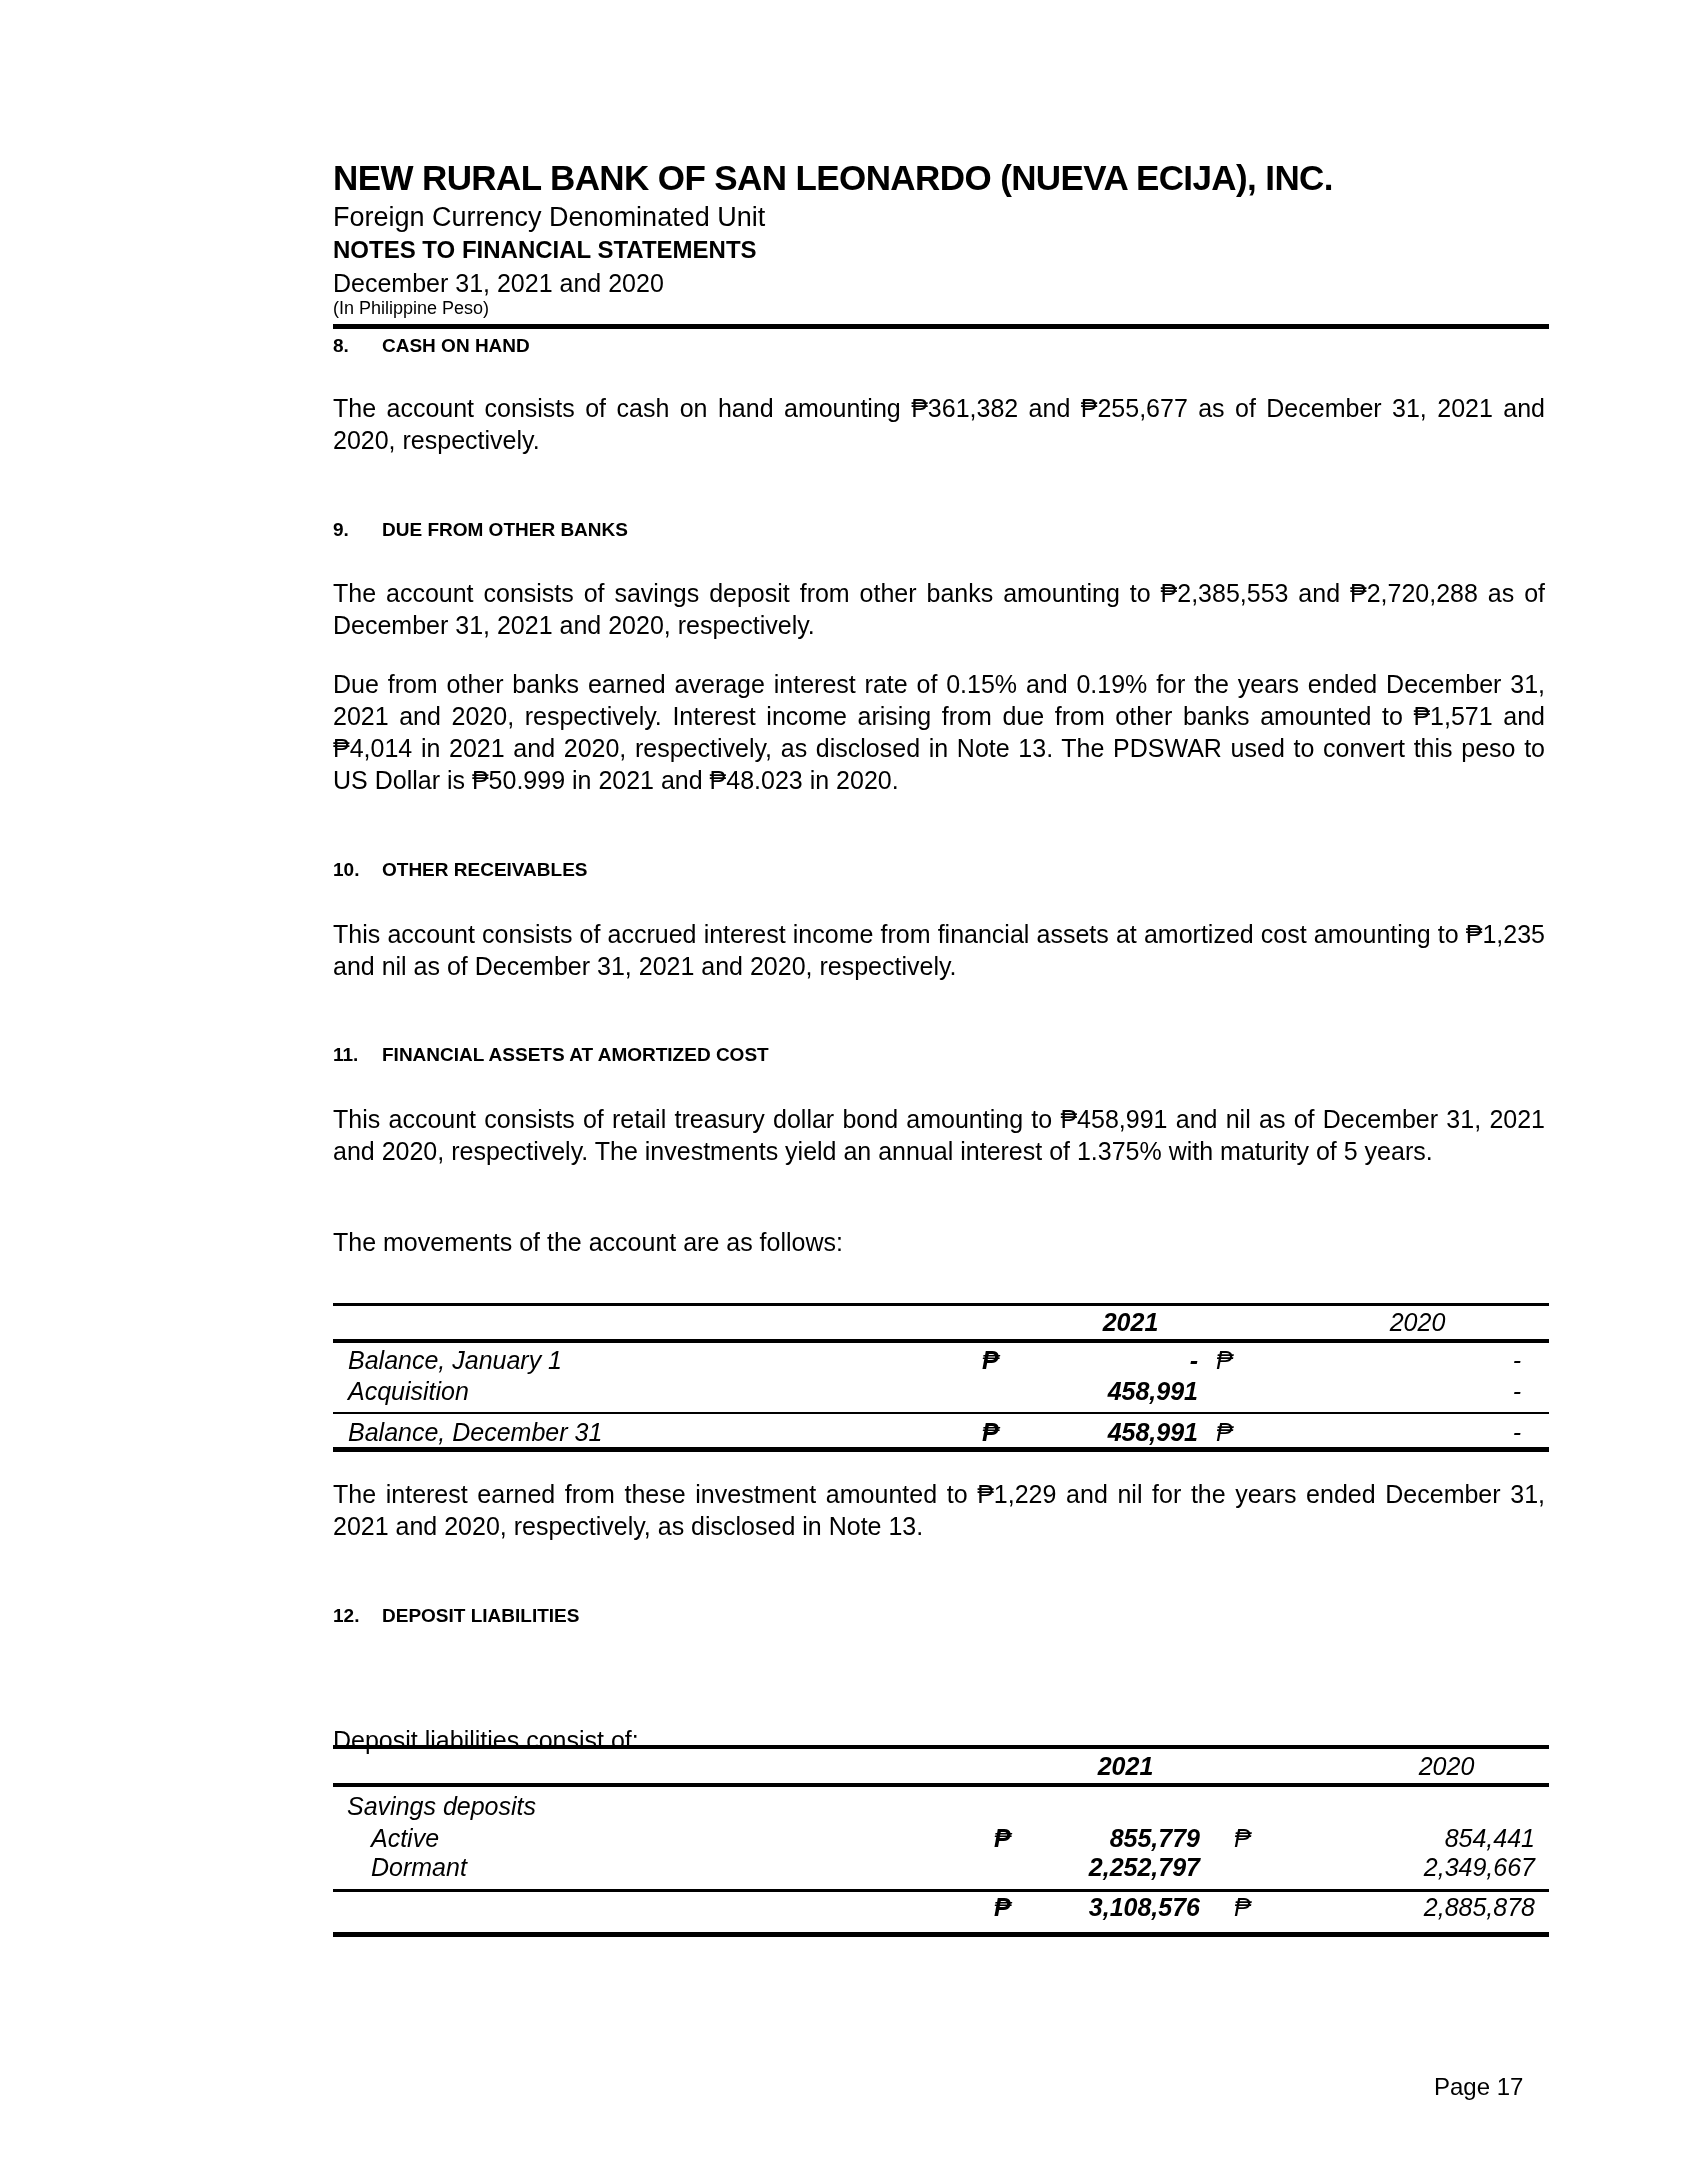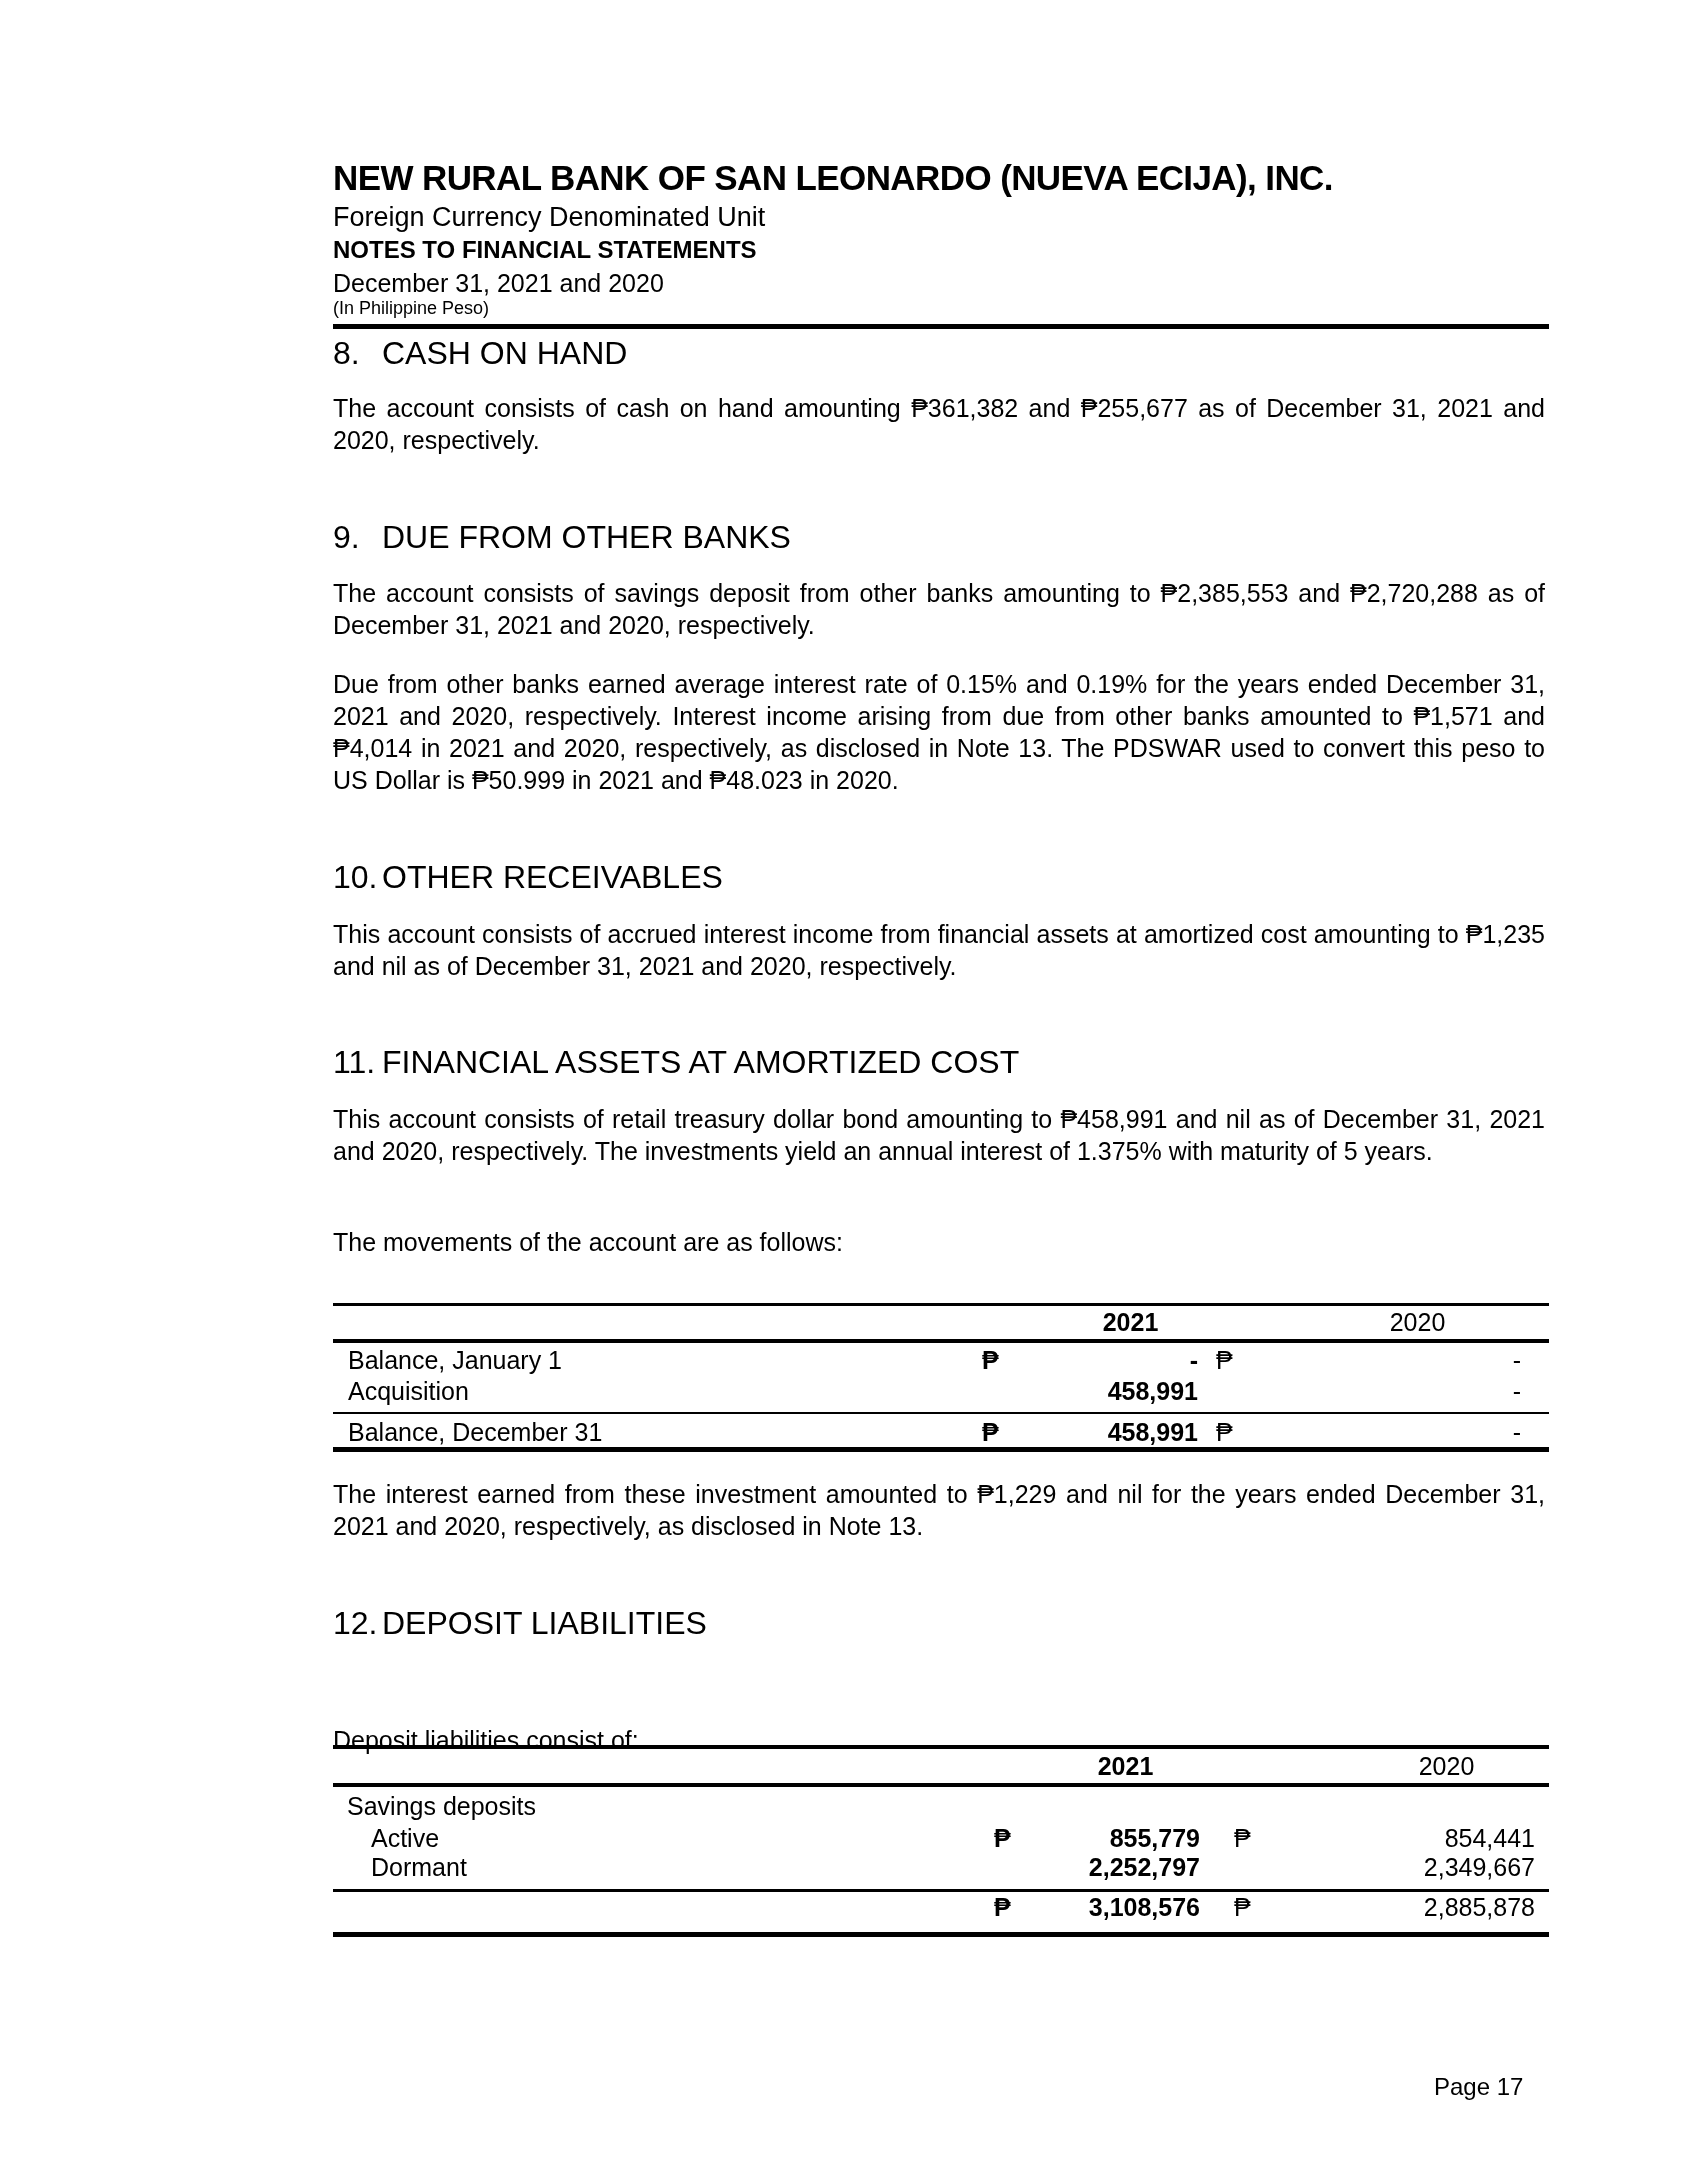--- a/index.html
+++ b/index.html
@@ -10,28 +10,28 @@
 
   
   .h-title { left: 285px; top: 158px; font-size: 35px; font-weight: bold; letter-spacing: -0.6px; white-space: nowrap; }
   .h-sub   { left: 285px; top: 202px; font-size: 27px; white-space: nowrap; }
   .h-notes { left: 285px; top: 236px; font-size: 24px; font-weight: bold; white-space: nowrap; }
   .h-date  { left: 285px; top: 269px; font-size: 25px; white-space: nowrap; }
   .h-unit  { left: 285px; top: 298px; font-size: 18px; white-space: nowrap; }
   .h-rule  { left: 285px; top: 324px; width: 1216px; height: 5px; background: #000; }
 
   
-  .sec-h { left: 285px; font-size: 32px; font-weight: normal; white-space: nowrap; }
+  .sec-h { left: 285px; font-size: 19px; font-weight: bold; white-space: nowrap; }
   .sec-h .num { display: inline-block; min-width: 49px; }
   .para { left: 285px; width: 1212px; font-size: 25px; line-height: 32px; text-align: justify; }
 
   
   .tbl { left: 285px; width: 1216px; }
   .rule { position: absolute; left: 0; width: 100%; background: #000; }
-  .cell { position: absolute; font-size: 25px; white-space: nowrap; }
+  .cell { position: absolute; font-size: 25px; white-space: nowrap; font-style: italic; }
   .bold { font-weight: bold; }
   .peso { font-size: 25px; }
   .right { text-align: right; }
   .center { text-align: center; }
 
   .page-num { left: 1386px; top: 2073px; font-size: 24px; white-space: nowrap; }
 </style>
 </head>
 <body>
 

